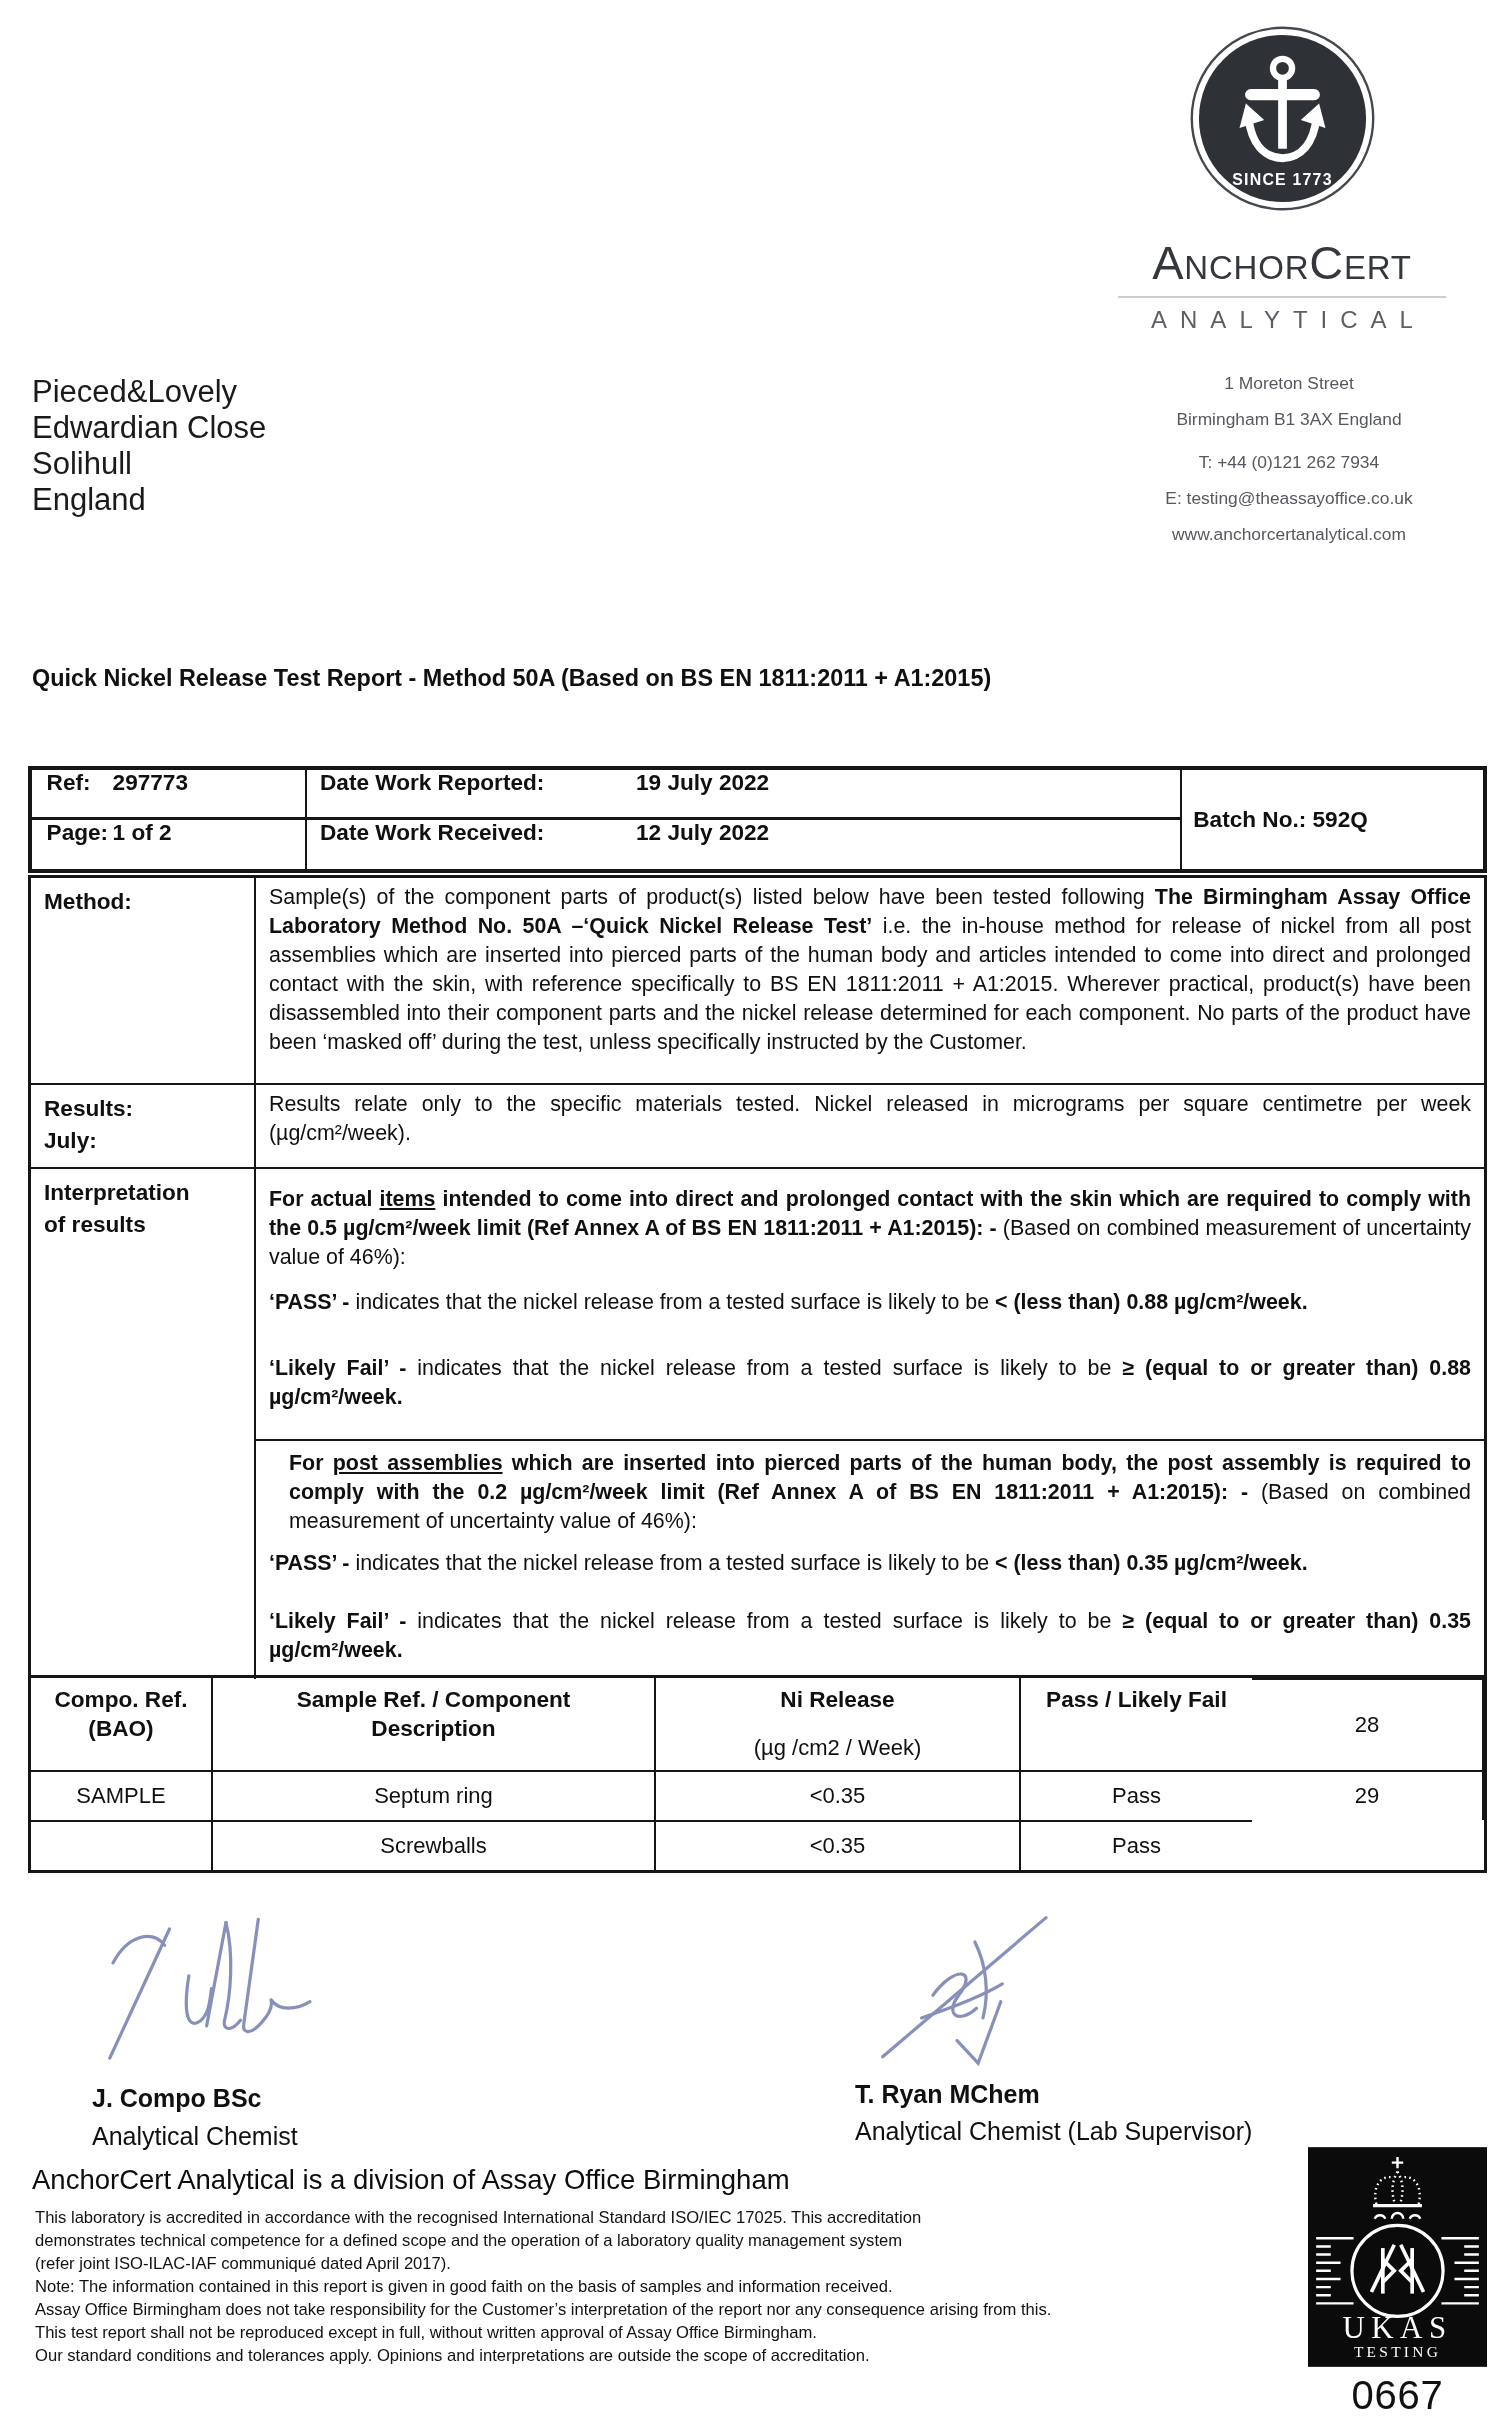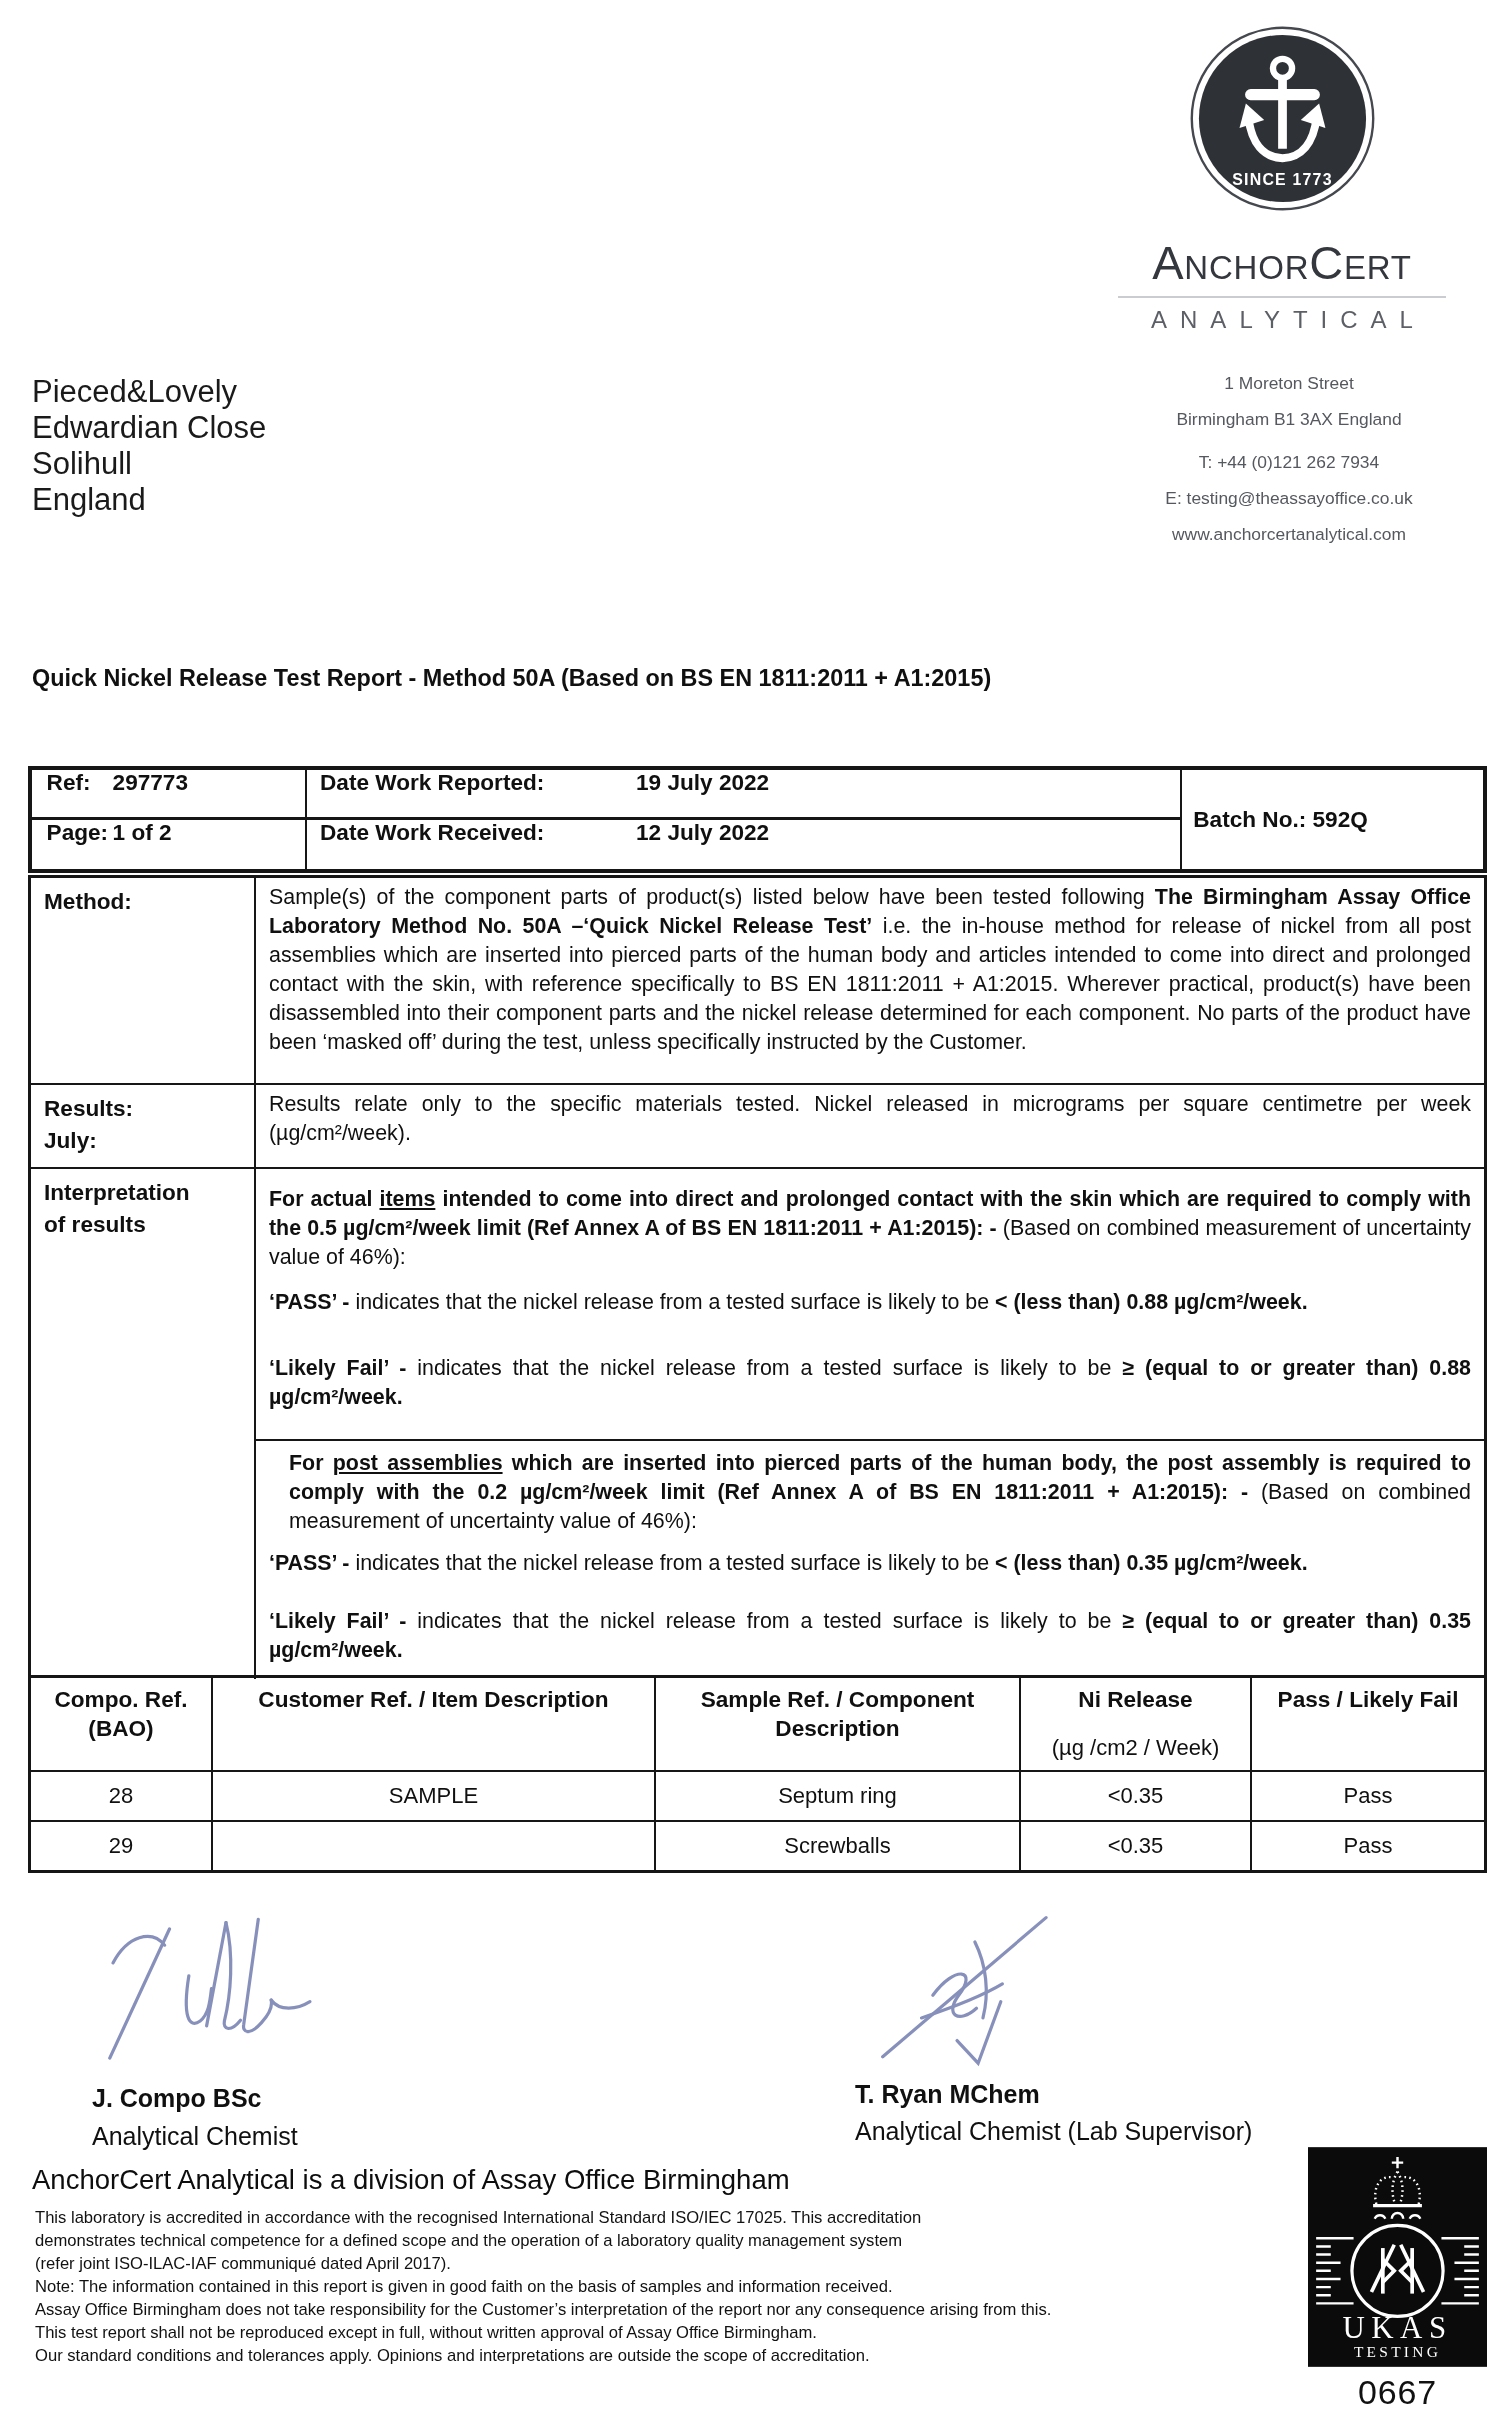--- a/index.html
+++ b/index.html
@@ -66,21 +66,21 @@
 
   
   .sig-svg { position:absolute; }
   .sig-name { position:absolute; font-size:25px; font-weight:bold; }
   .sig-role { position:absolute; font-size:25px; }
 
   
   .footer-division { position:absolute; left:32px; top:2164px; font-size:27.5px; color:#0d0d0d; }
   .fine-print { position:absolute; left:35px; top:2206px; font-size:16.6px; line-height:23px; color:#111; white-space:nowrap; }
   .ukas-wrap { position:absolute; left:1308px; top:2147px; width:179px; text-align:center; }
-  .ukas-number { margin-top:3.2px; font-size:34px; color:#111; letter-spacing:0.8px; }
+  .ukas-number { margin-top:3.2px; font-size:40px; color:#111; letter-spacing:0.8px; }
 </style>
 </head>
 <body>
 
 <div class="page">
 
   <div class="logo-block">
     <svg class="anchor-svg" width="191" height="191" viewBox="0 0 240 240">
       <circle cx="120" cy="120" r="114" fill="#ffffff" stroke="#45484e" stroke-width="3"></circle>
       <circle cx="120" cy="120" r="105" fill="#2e3136"></circle>
@@ -180,21 +180,20 @@
         </div>
       </div>
     </div>
   </div>
 
   <div class="res-table">
     <div class="rh br3">
       <div>Compo. Ref.</div>
       <div>(BAO)</div>
     </div>
-    <div class="rh br3">Customer Ref. / Item Description</div>
     <div class="rh br3">
       <div>Sample Ref. / Component</div>
       <div>Description</div>
     </div>
     <div class="rh br3 ni-head">
       <div>Ni Release</div>
       <div class="ni-unit">(µg /cm2 / Week)</div>
     </div>
     <div class="rh">Pass / Likely Fail</div>
 

